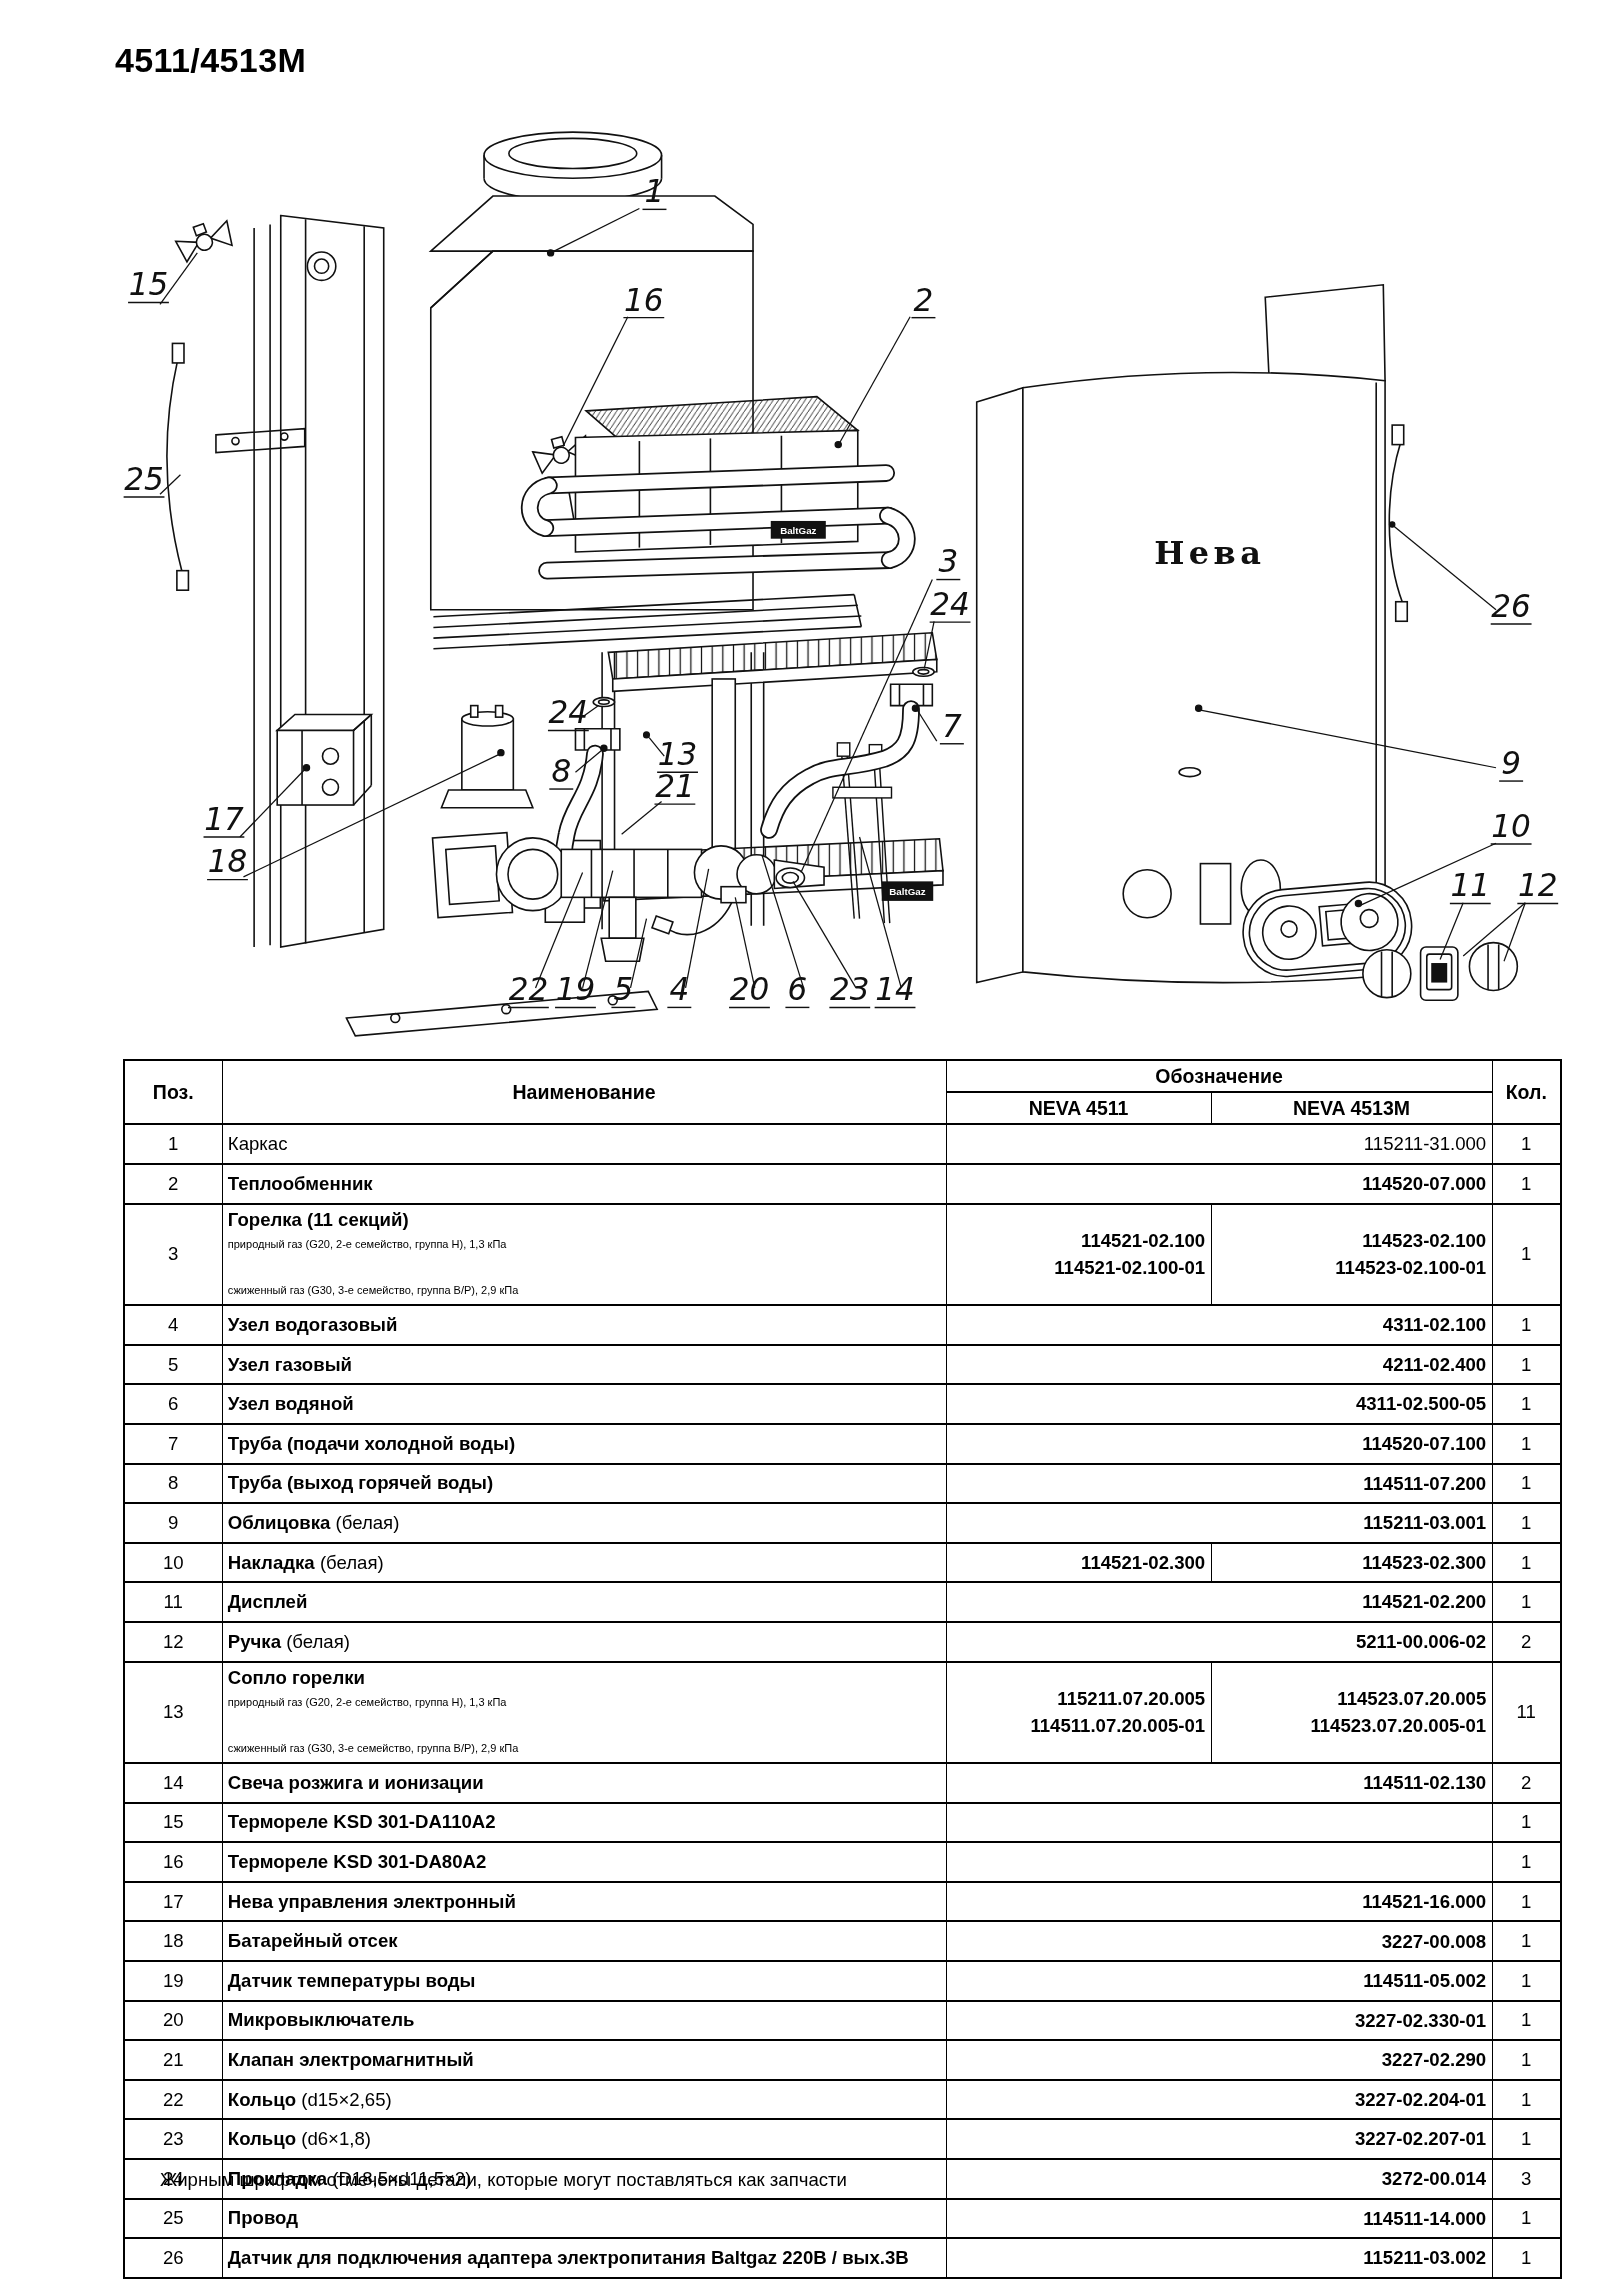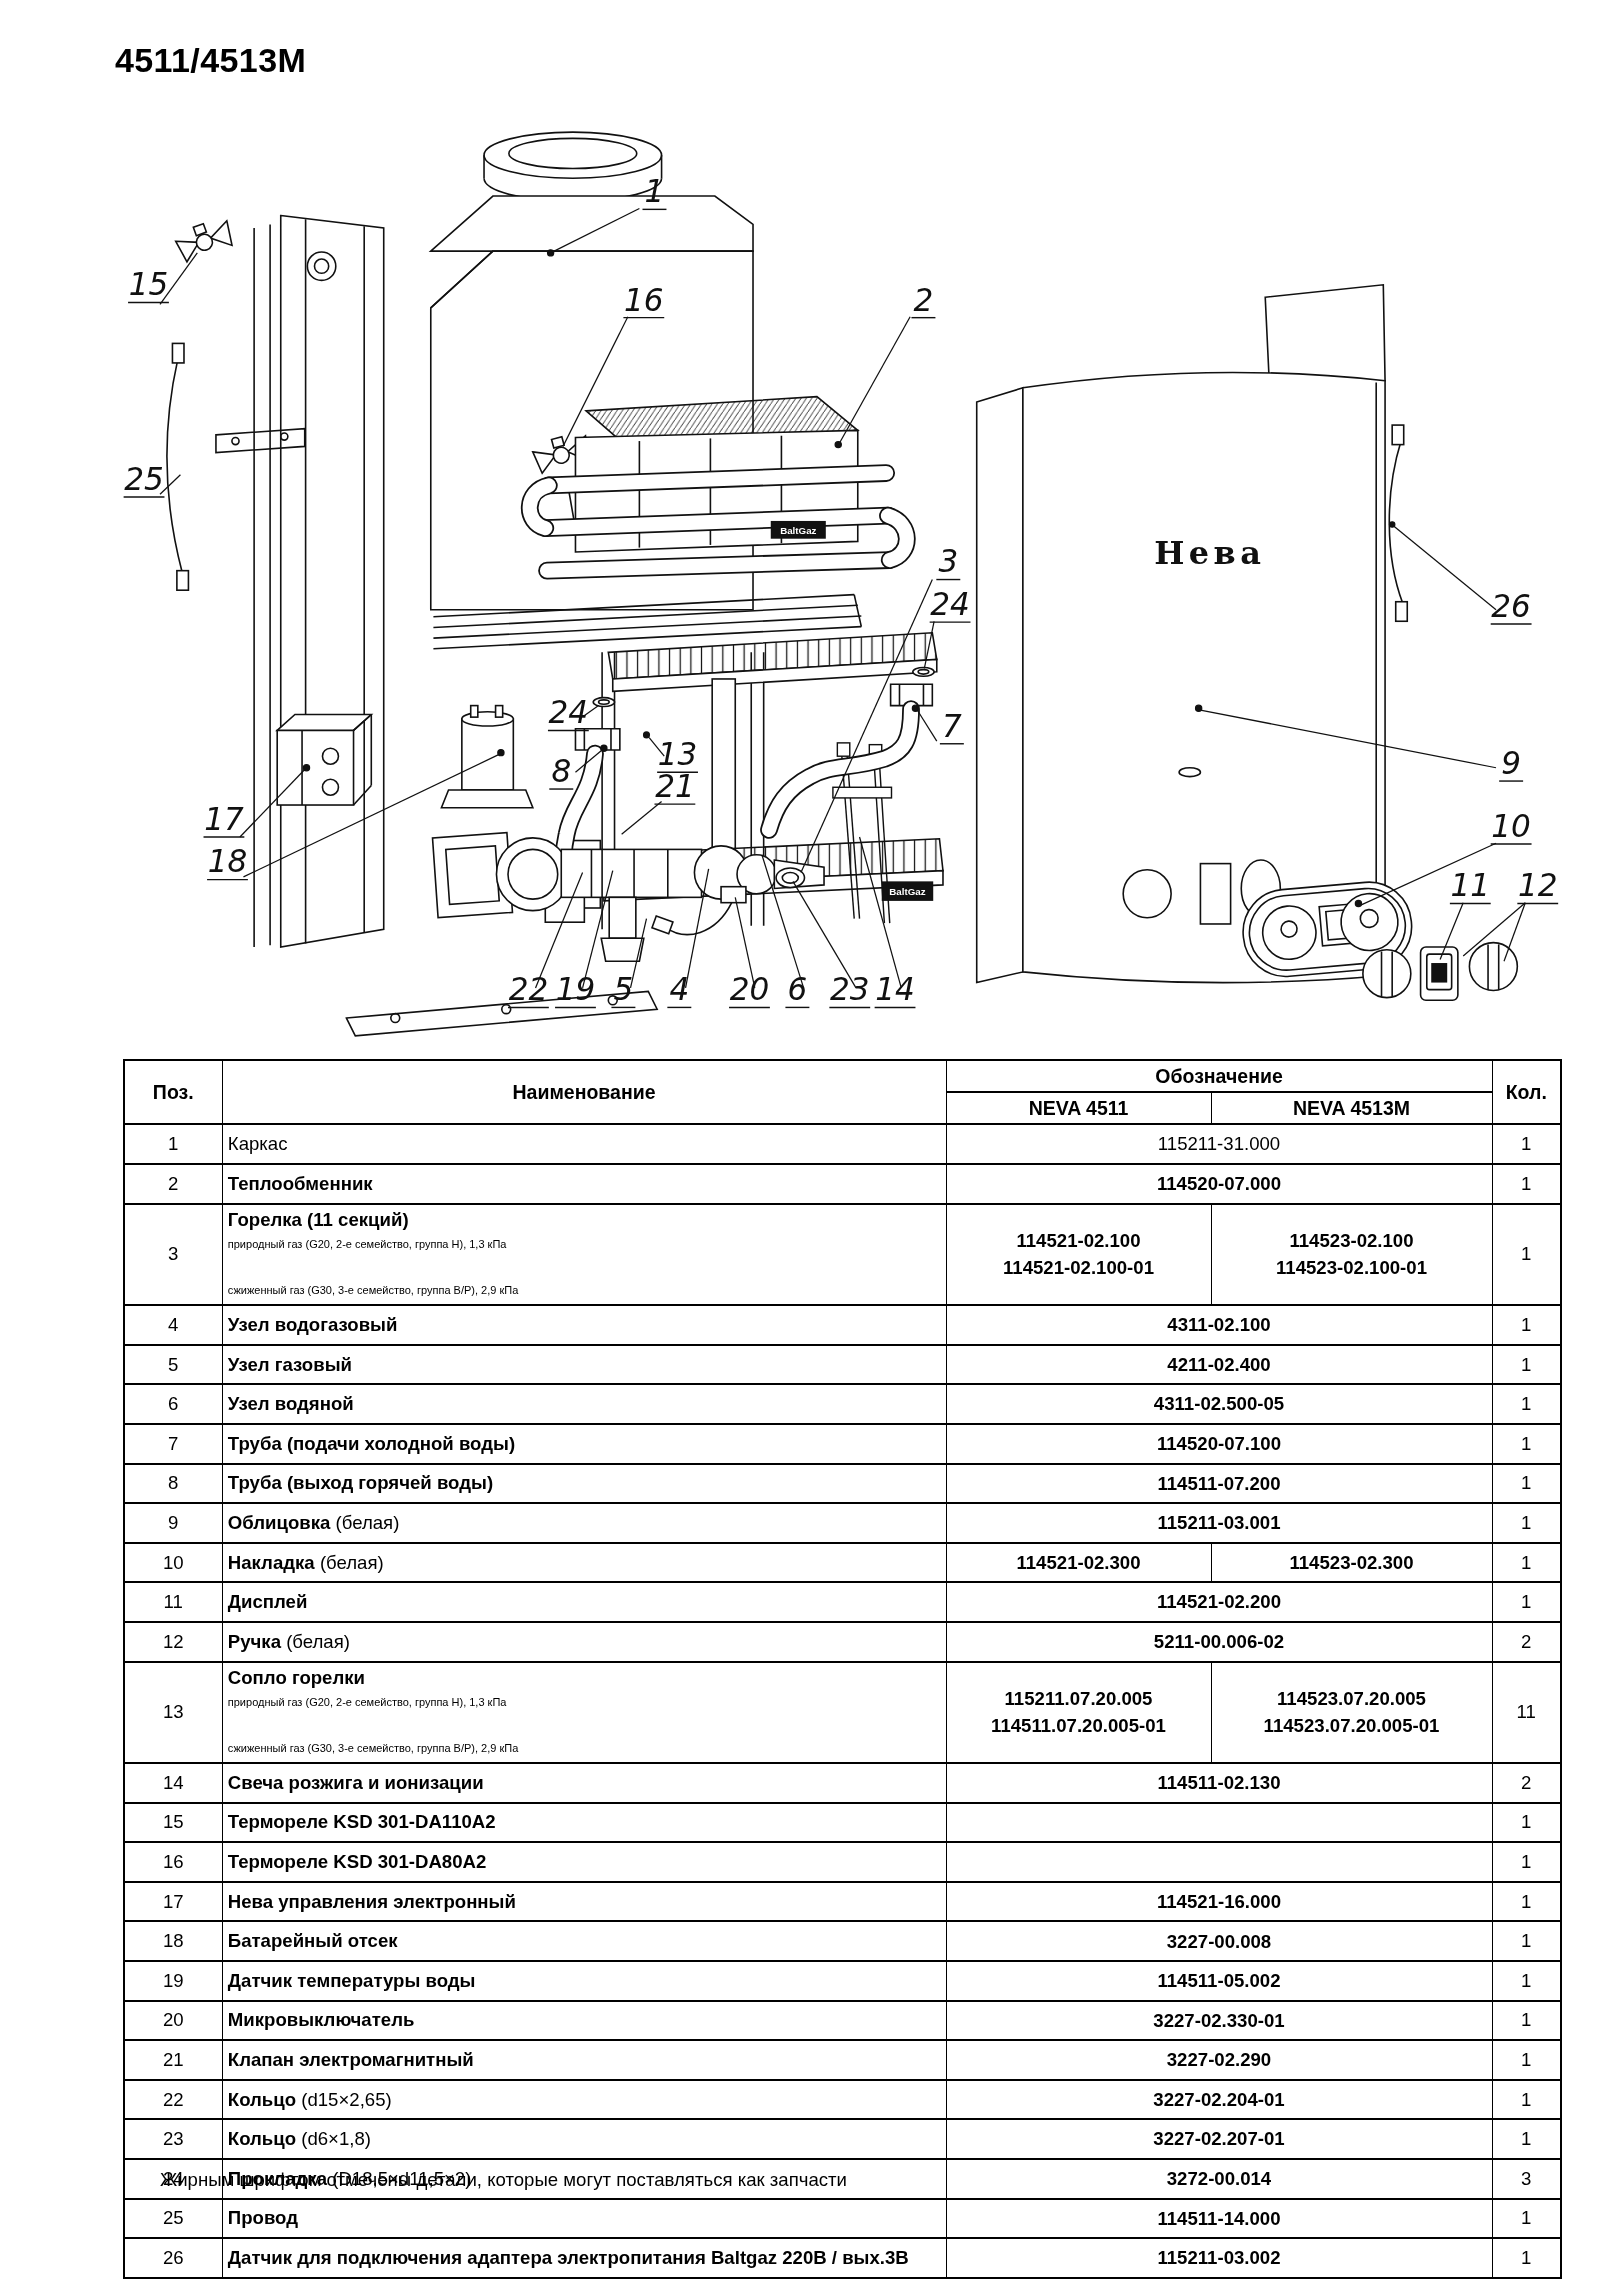--- a/index.html
+++ b/index.html
@@ -15,21 +15,21 @@
   #table-wrap{position:absolute;left:123px;top:1059px;width:1439px;}
   table.parts{border-collapse:collapse;width:1436px;table-layout:fixed;font-size:18.6px;}
   table.parts th,table.parts td{border-left:1.8px solid #000;border-right:1.8px solid #000;
       border-top:2.7px solid #000;border-bottom:2.7px solid #000;padding:1.8px 5.3px;vertical-align:middle;}
   table.parts{border:2.7px solid #000;}
   table.parts th{font-size:19.5px;font-weight:bold;padding:3.6px 1.8px;}
   th.sub{border-top:1.8px solid #000;margin-top:36px;}
   col.c-pos{width:98px;}col.c-name{width:724px;}col.c-d1{width:265px;}col.c-d2{width:281px;}col.c-qty{width:69px;}
   td.pos,td.qty{text-align:center;height:34px;}
   td.name{text-align:left;padding-left:12.4px;padding-right:9px;margin-top:38px;}
-  td.des{text-align:center;}
+  td.des{text-align:right;}
   .b{font-weight:bold;}
   .line-t{font-weight:bold;line-height:27px;}
   .line-s{font-size:11px;line-height:23px;}
   .gap{margin-top:23px;}
   .des-line{line-height:27.5px;font-weight:bold;}
   td.justify div{text-align:justify;text-align-last:auto;font-weight:bold;line-height:30px;}
   #footnote{position:absolute;left:160px;top:2169px;font-size:18.6px;}
 </style>
 </head>
 <body>

